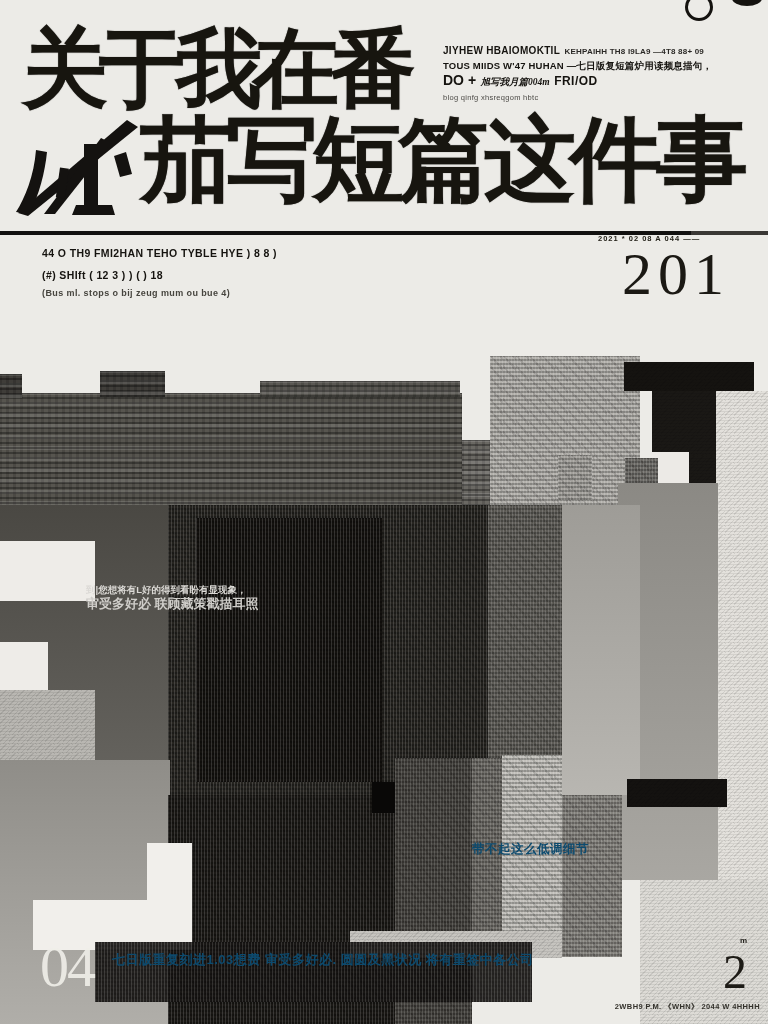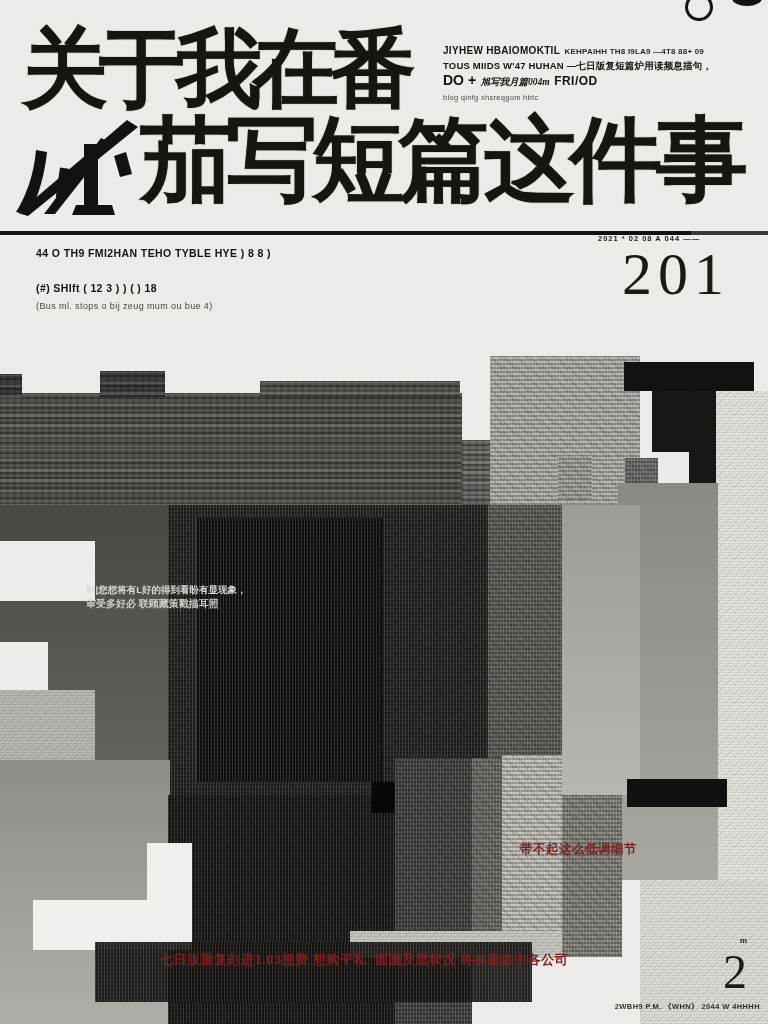--- a/index.html
+++ b/index.html
@@ -24,21 +24,21 @@
   .g3{background-image:
       repeating-linear-gradient(135deg, rgba(0,0,0,.09) 0 1px, rgba(0,0,0,0) 1px 4px),
       repeating-linear-gradient(0deg, rgba(0,0,0,.07) 0 1px, rgba(0,0,0,0) 1px 3px);
       background-size:9px 9px,100% 3px;}
   
   .title{font-family:"Liberation Serif","DejaVu Serif",serif;font-weight:700;
          color:#17150f;line-height:1;white-space:nowrap;
          text-shadow:0 0 1px rgba(0,0,0,.65);}
   .tiny{font-size:9px;line-height:15px;letter-spacing:.4px;}
   .serifnum{font-family:"Liberation Serif","DejaVu Serif",serif;font-weight:400;}
-  .wtxt{color:#7f1d1d;font-weight:700;white-space:nowrap;margin-left:48px;}
+  .wtxt{color:#0c4a6e;font-weight:700;white-space:nowrap;}
 </style>
 </head>
 <body>
 
 <div id="poster">
 
   <div class="abs" style="left:685px;top:-7px;width:22px;height:22px;border:3.5px solid #14120f;border-radius:50%;"></div>
   <div class="abs" style="left:732px;top:-9px;width:30px;height:15px;background:#14120f;border-radius:50%;"></div>
 
   <div class="abs title" style="left:22px;top:26px;font-size:86px;letter-spacing:-9px;">关于我在番</div>
@@ -68,24 +68,24 @@
     <div style="white-space:nowrap;">
       <span style="font-size:14px;font-weight:700;">DO +</span>
       <span style="font-size:9.5px;font-style:italic;font-family:'Liberation Serif',serif;font-weight:700;">旭写我月篇004m</span>
       <span style="font-size:12px;font-weight:700;letter-spacing:.5px;">FRI/OD</span>
     </div>
     <div style="font-size:7.5px;color:#4d4b47;margin-top:2px;letter-spacing:.3px;">blog qinfg xhsreqgom hbtc</div>
   </div>
 
   <div class="abs" style="left:0;top:231px;width:768px;height:4px;background:linear-gradient(90deg,#121110 0 90%,#3a3835 90% 100%);"></div>
 
-  <div class="abs" style="left:36px;top:246px;">
+  <div class="abs" style="left:42px;top:246px;">
     <div class="tiny" style="font-size:10.5px;font-weight:700;">44 O TH9 FMI2HAN TEHO TYBLE HYE ) 8 8 )</div>
-    <div class="tiny" style="font-size:10.5px;font-weight:700;margin-top:20px;">(#) SHIft ( 12 3 ) ) ( ) 18</div>
-    <div class="tiny" style="font-size:9px;color:#47453f;margin-top:3px;">(Bus ml. stops o bij zeug mum ou bue 4)</div>
+    <div class="tiny" style="font-size:10.5px;font-weight:700;margin-top:7px;">(#) SHIft ( 12 3 ) ) ( ) 18</div>
+    <div class="tiny" style="font-size:9px;color:#47453f;margin-top:3px;font-weight:bold;">(Bus ml. stops o bij zeug mum ou bue 4)</div>
   </div>
 
   <div class="abs" style="left:598px;top:234px;font-size:7.5px;font-weight:700;letter-spacing:1px;color:#232119;">2021 * 02 08 A 044 ——</div>
   <div class="abs serifnum" style="left:622px;top:240px;font-size:60px;letter-spacing:6px;color:#1b1914;">201</div>
 
   <div class="abs" style="left:0;top:0;width:768px;height:1024px;pointer-events:none;">
 
     <div class="abs g2" style="left:0;top:393px;width:462px;height:115px;background-color:#57554f;"></div>
     <div class="abs g2" style="left:0;top:374px;width:22px;height:24px;background-color:#3f3d39;"></div>
     <div class="abs g2" style="left:100px;top:371px;width:65px;height:26px;background-color:#403e3a;"></div>
@@ -125,24 +125,25 @@
     <div class="abs g3" style="left:640px;top:880px;width:128px;height:144px;background-color:#dddbd6;"></div>
 
     <div class="abs" style="left:147px;top:843px;width:45px;height:107px;background-color:#f1efeb;"></div>
     <div class="abs" style="left:33px;top:900px;width:159px;height:50px;background-color:#f1efeb;"></div>
 
     <div class="abs g1" style="left:95px;top:942px;width:437px;height:60px;background-color:#181614;opacity:.92;"></div>
   </div>
 
   <div class="abs" style="left:86px;top:583px;line-height:14px;">
     <div style="font-size:9.5px;color:#dbd9d5;font-weight:700;white-space:nowrap;">到|您想将有L好的得到看盼有显现象，</div>
-    <div style="font-size:10px;color:#cfcdc9;font-weight:700;white-space:nowrap;">审受多好必 联顾藏策戳描耳照</div>
+    <div style="font-size:13px;color:#cfcdc9;font-weight:700;white-space:nowrap;">审受多好必 联顾藏策戳描耳照</div>
   </div>
 
   <div class="abs wtxt" style="left:472px;top:841px;font-size:12.5px;letter-spacing:.5px;">带不起这么低调细节</div>
 
-  <div class="abs wtxt" style="left:112px;top:951px;font-size:13px;letter-spacing:.5px;">七日版重复刻进1.03想费 想购干私. 圆圆及黑状况 将有重签中各公司</div>
+  <div class="abs serifnum" style="left:40px;top:933px;font-size:58px;color:rgba(240,238,233,.9);letter-spacing:-2px;">04</div>
+  <div class="abs wtxt" style="left:112px;top:951px;font-size:13px;letter-spacing:.5px;">七日版重复刻进1.03想费 审受多好必. 圆圆及黑状况 将有重签中各公司</div>
 
   <div class="abs" style="left:740px;top:936px;font-size:8px;font-weight:700;color:#23211c;">m</div>
   <div class="abs serifnum" style="left:723px;top:944px;font-size:48px;color:#1d1b16;">2</div>
   <div class="abs" style="left:588px;top:1002px;width:172px;font-size:7.5px;font-weight:700;color:#34322c;text-align:right;letter-spacing:.4px;white-space:nowrap;">2WBH9 P.M. 《WHN》 2044 W 4HHHH</div>
 
 </div>
 
 </body></html>

